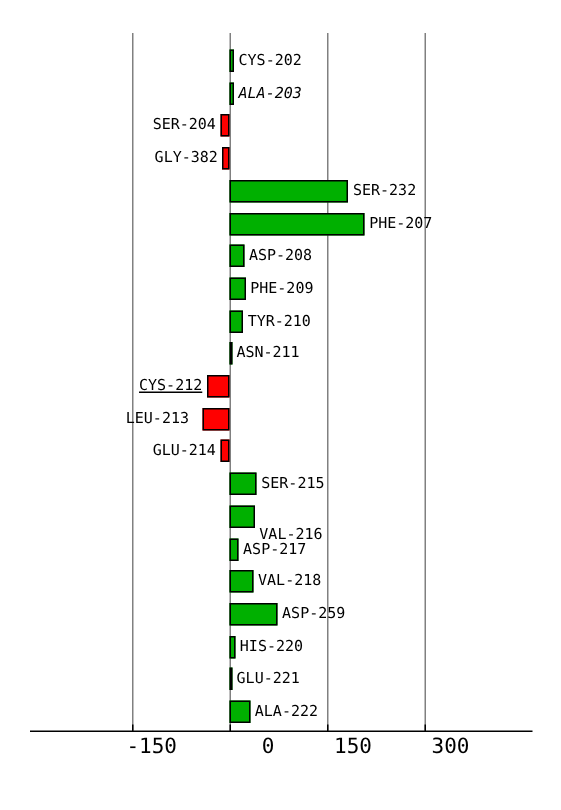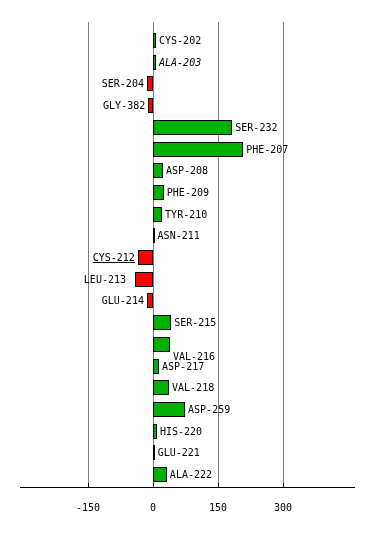--- a/index.html
+++ b/index.html
@@ -38,26 +38,25 @@
     background: #000000;
     height: 1px;
   }
   .tick-mark {
     position: absolute;
     width: 1px;
     background: #000000;
   }
   .tick-label {
     position: absolute;
-    font-size: 10px;
+    font-size: 14px;
     color: #000000;
-    text-align: center;
+    text-align: right;
     white-space: nowrap;
     font-family: "DejaVu Sans Mono", "Liberation Mono", monospace;
-    margin-top: 12px;
   }
   .axis-title {
     position: absolute;
     font-size: 11px;
     font-weight: bold;
     color: #000000;
     white-space: nowrap;
     font-family: "DejaVu Sans Mono", "Liberation Mono", monospace;
   }
   .bar {

